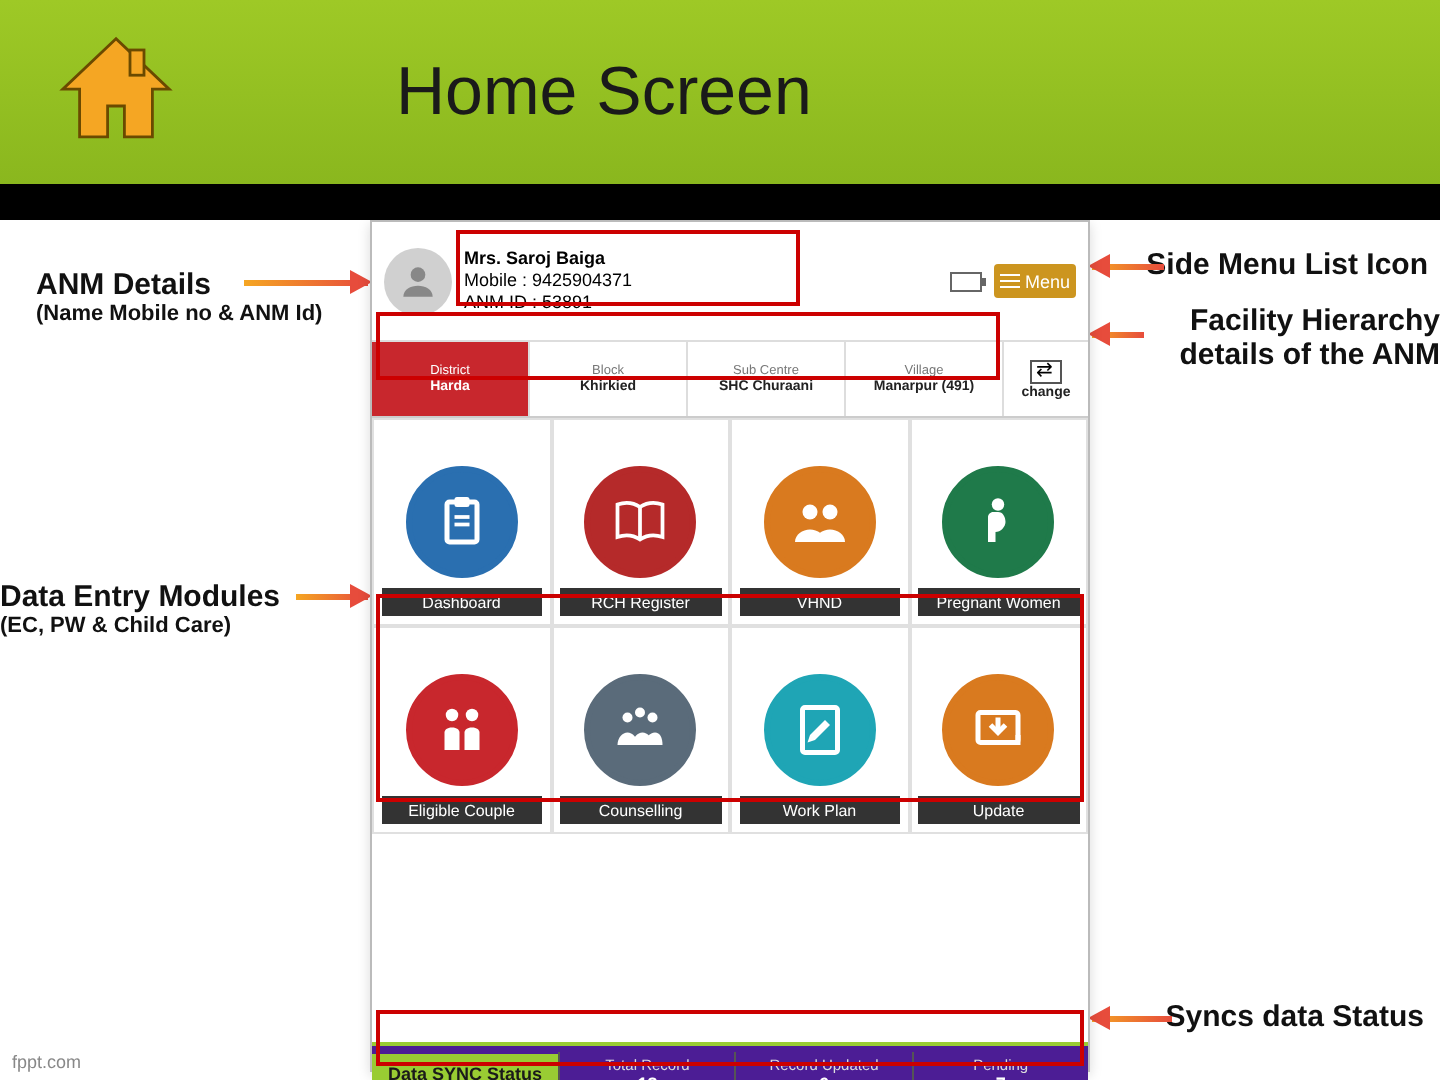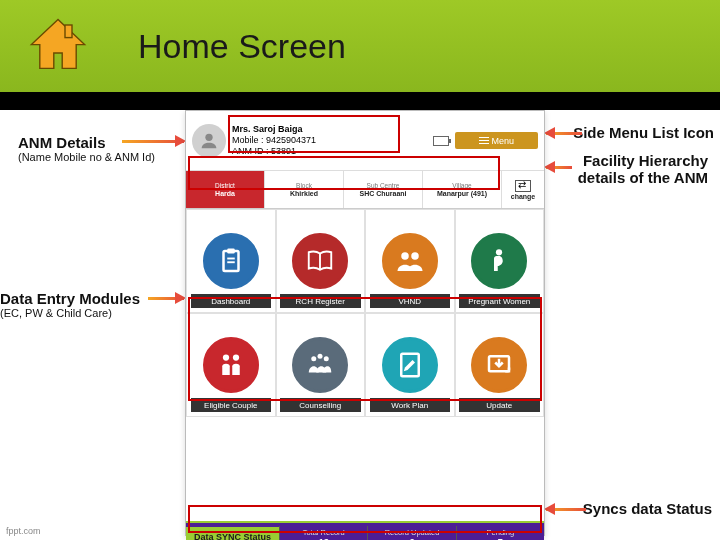--- a/index.html
+++ b/index.html
@@ -1,30 +1,30 @@
 <!DOCTYPE html>
 <html><head>
 <meta charset="utf-8">
 <style>
 *{margin:0;padding:0;box-sizing:border-box;font-family:Arial,sans-serif}
 body{width:720px;height:540px;background:#fff;position:relative;overflow:hidden}
 .banner{position:relative;width:100%;height:110px;background:#000}
 .banner-green{position:absolute;left:0;right:0;top:0;bottom:18px;background:linear-gradient(to bottom,#9ec926,#8ab71e);display:flex;align-items:center}
 .house-icon{width:80px;height:70px;margin-left:18px}
-.title{font-size:34px;color:#1a1a1a;margin-left:40px;font-weight:400}
+.title{font-size:34px;color:#1a1a1a;margin-left:100px;font-weight:400}
 .content{position:relative;width:100%;height:430px}
 .phone{position:absolute;left:185px;top:0;width:360px;height:426px;background:#fff;border:1px solid #bbb;box-shadow:0 2px 6px rgba(0,0,0,0.15)}
 .app-header{height:60px;display:flex;align-items:center;padding:0 6px;border-bottom:1px solid #ddd;position:relative}
 .avatar{width:34px;height:34px;border-radius:50%;background:#d0d0d0;display:flex;align-items:center;justify-content:center}
 .user-info{margin-left:6px;font-size:9px;line-height:1.25}
 .user-info .nm{font-weight:bold}
 .hdr-right{margin-left:auto;display:flex;align-items:center;gap:6px}
 .batt{width:16px;height:10px;border:1px solid #666;position:relative}
 .batt::after{content:"";position:absolute;right:-3px;top:2px;width:2px;height:4px;background:#666}
-.menu-btn{background:#cc951f;color:#fff;font-size:9px;padding:3px 24px;border-radius:2px;display:flex;align-items:center;gap:2px}
+.menu-btn{background:#cc951f;color:#fff;font-size:9px;padding:3px 3px;border-radius:2px;display:flex;align-items:center;gap:2px}
 .ham{display:inline-block;width:10px}
 .ham span{display:block;height:1.5px;background:#fff;margin:1.5px 0}
 .hierarchy{height:38px;display:flex;align-items:stretch;border-bottom:1px solid #ccc}
 .h-cell{flex:1;display:flex;flex-direction:column;justify-content:center;align-items:center;font-size:7px;border-right:1px solid #ddd;text-align:center;padding:2px}
 .h-cell:last-child{border-right:none}
 .h-cell.red{background:#c8272d;color:#fff}
 .h-lbl{color:#777;font-size:6.5px;margin-bottom:1px}
 .h-cell.red .h-lbl{color:#fff}
 .h-val{color:#222;font-weight:bold}
 .h-cell.red .h-val{color:#fff}
@@ -34,21 +34,21 @@
 .grid{display:grid;grid-template-columns:1fr 1fr 1fr 1fr;grid-template-rows:1fr 1fr 1fr}
 .tile{height:104px;border:0.5px solid #e0e0e0;display:flex;flex-direction:column;align-items:center;justify-content:center;position:relative}
 .circ{width:56px;height:56px;border-radius:50%;border:3px solid;display:flex;align-items:center;justify-content:center;color:#fff}
 .circ svg{width:30px;height:30px}
 .t-lbl{position:absolute;bottom:4px;width:92%;background:#333;color:#fff;font-size:8px;text-align:center;padding:2.5px 0}
 .sync-bar{height:30px;background:#4c1d95;display:flex;align-items:center;border-top:2px solid #99cc33}
 .sync-title{background:#99cc33;color:#1a1a1a;font-size:9px;padding:5px 8px;font-weight:bold}
 .sync-cell{flex:1;text-align:center;color:#ddd;font-size:7.5px;border-left:1px solid #555;padding:2px}
 .sync-cell .sv{font-size:9px;font-weight:bold;color:#fff}
 .callout{position:absolute;font-size:15px;font-weight:bold;color:#111}
-.callout .sub{font-size:11px;font-weight:normal;display:block}
+.callout .sub{font-size:11px;font-weight:bold;display:block}
 .arrow{position:absolute;height:3px;background:linear-gradient(to right,#f5a623,#e74c3c)}
 .arrow::after{content:"";position:absolute;right:-2px;top:-5px;border-left:11px solid #e74c3c;border-top:6.5px solid transparent;border-bottom:6.5px solid transparent}
 .arrow.rev::after{right:auto;left:-2px;border-left:none;border-right:11px solid #e74c3c}
 .red-box{position:absolute;border:2px solid #cc0000;pointer-events:none}
 .footer-mark{position:absolute;left:6px;bottom:4px;font-size:9px;color:#888}
 </style>
 </head>
 <body>
 
 <div class="banner">
@@ -73,21 +73,21 @@
     <span>Data Entry Modules</span>
     <span class="sub">(EC, PW &amp; Child Care)</span>
   </div>
   <div class="arrow" style="left:148px;top:187px;width:36px"></div>
 
   <div class="callout" style="right:6px;top:14px;text-align:right">
     <span>Side Menu List Icon</span>
   </div>
   <div class="arrow rev" style="left:546px;top:22px;width:36px"></div>
 
-  <div class="callout" style="right:12px;top:42px;text-align:right;max-width:168px">
+  <div class="callout" style="right:0px;top:42px;text-align:right;max-width:168px">
     <span>Facility Hierarchy details of the ANM</span>
   </div>
   <div class="arrow rev" style="left:546px;top:56px;width:26px"></div>
 
   <div class="callout" style="right:8px;top:390px">
     <span>Syncs data Status</span>
   </div>
   <div class="arrow rev" style="left:546px;top:398px;width:40px"></div>
 
   <div class="phone">

